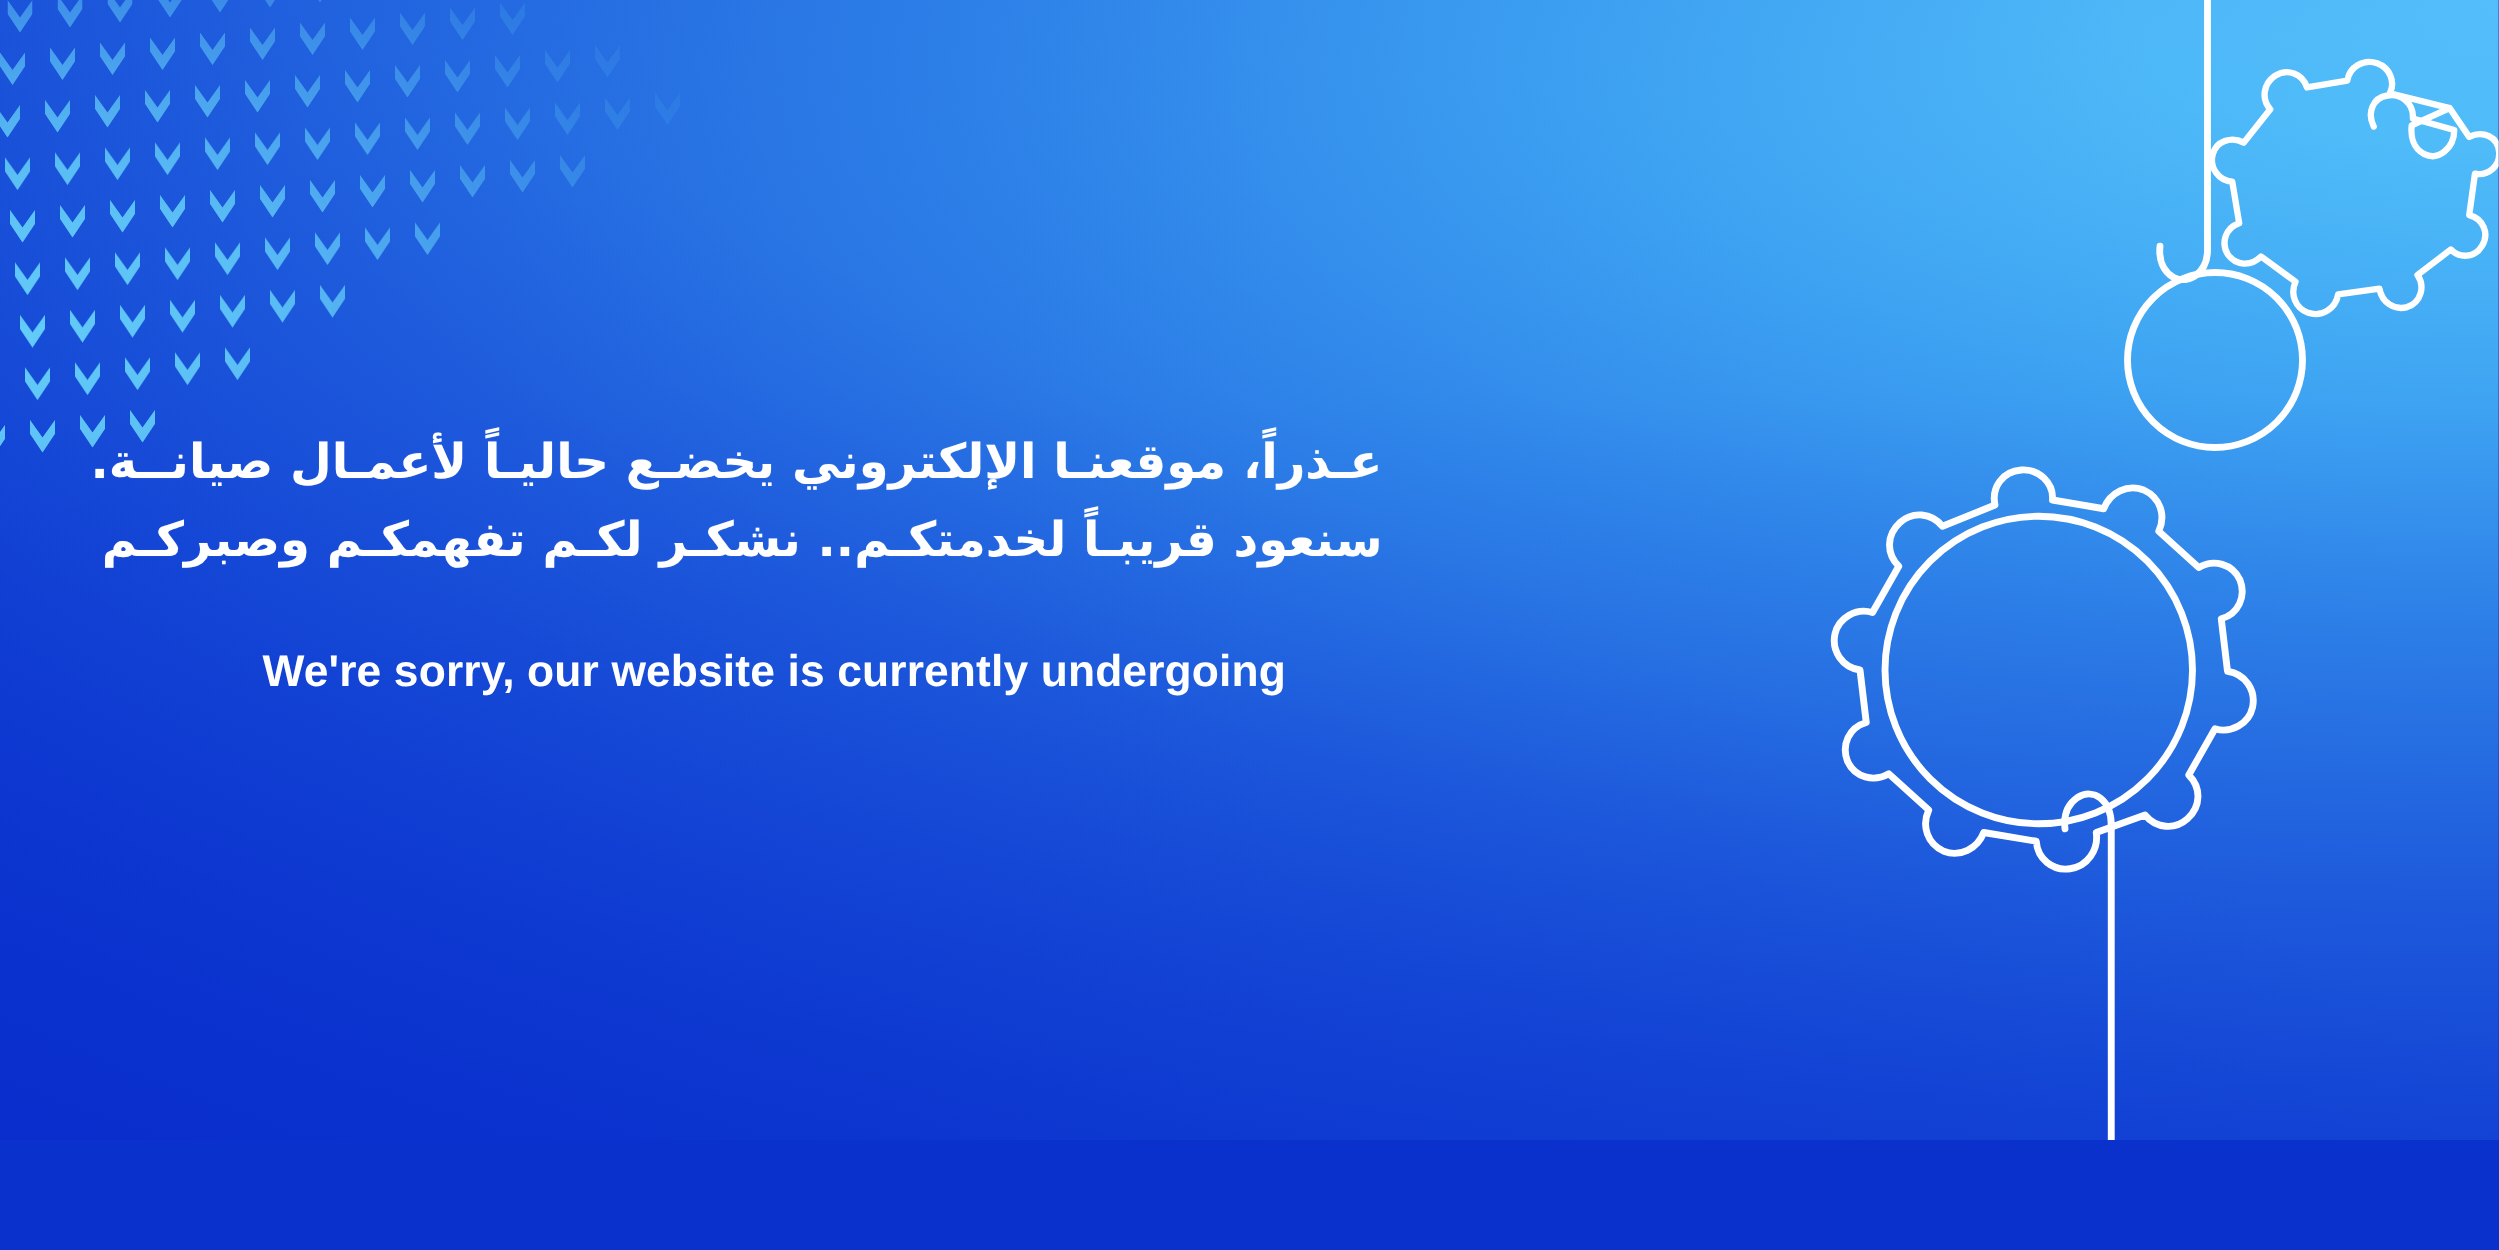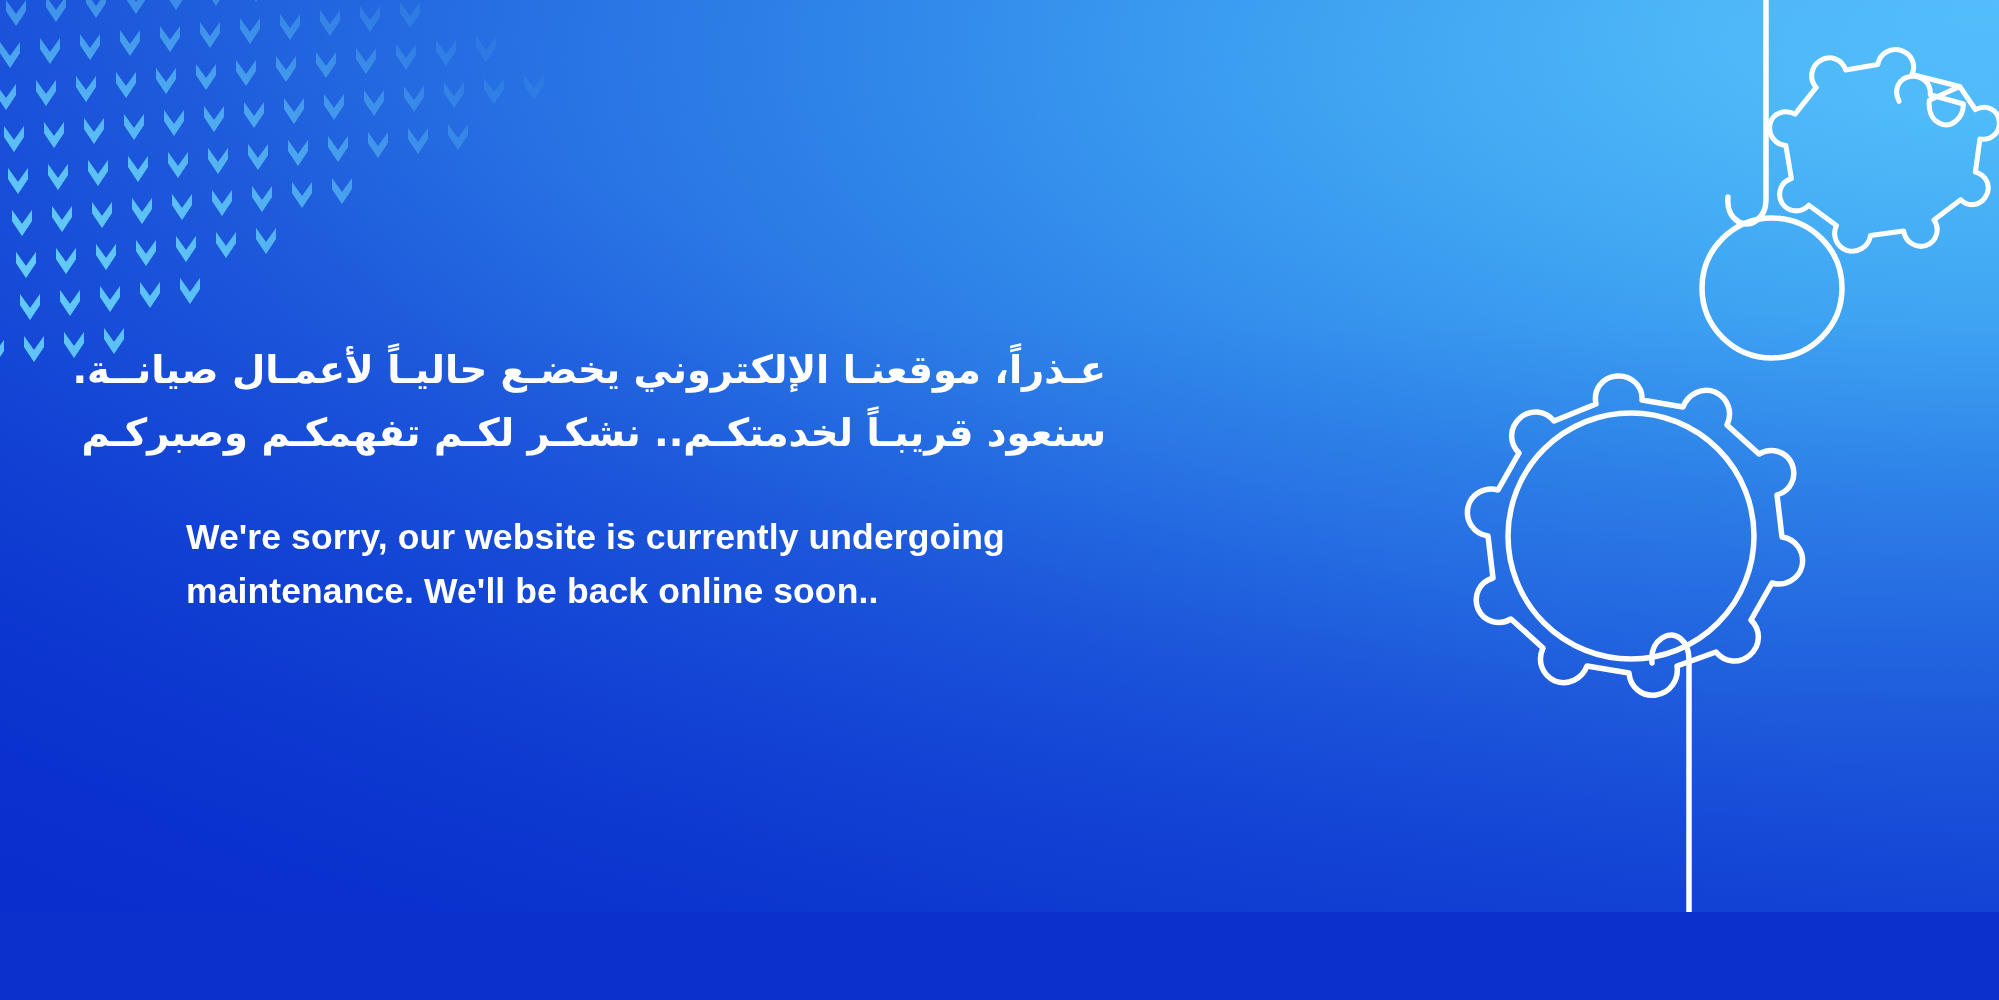--- a/index.html
+++ b/index.html
@@ -108,20 +108,21 @@
     color: #ffffff;
   }
   .en-line {
     font-family: "Liberation Sans", sans-serif;
     font-size: 35.5px;
     font-weight: 700;
     line-height: 54px;
     white-space: nowrap;
     letter-spacing: 0.1px;
     color: #ffffff;
+    margin-left: 24px;
   }
 </style>
 </head>
 <body>
 
 <div id="stage">
 
   <div class="bg-gradient"></div>
   <div class="bg-gradient2"></div>
   <div class="bg-gradient3"></div>
@@ -360,18 +361,17 @@
 
   <div class="content">
 
     <div class="ar-block" dir="rtl" lang="ar">
       <div class="ar-line">عـذراً، موقعنـا الإلكتروني يخضـع حاليـاً لأعمـال صيانــة.</div>
       <div class="ar-line">سنعود قريبـاً لخدمتكـم.. نشكـر لكـم تفهمكـم وصبركـم</div>
     </div>
 
     <div class="en-block" dir="ltr" lang="en">
       <div class="en-line">We're sorry, our website is currently undergoing</div>
-      <div class="en-line">maintenance. We'll be back online soon..</div>
     </div>
 
   </div>
 
 </div>
 
 </body></html>

